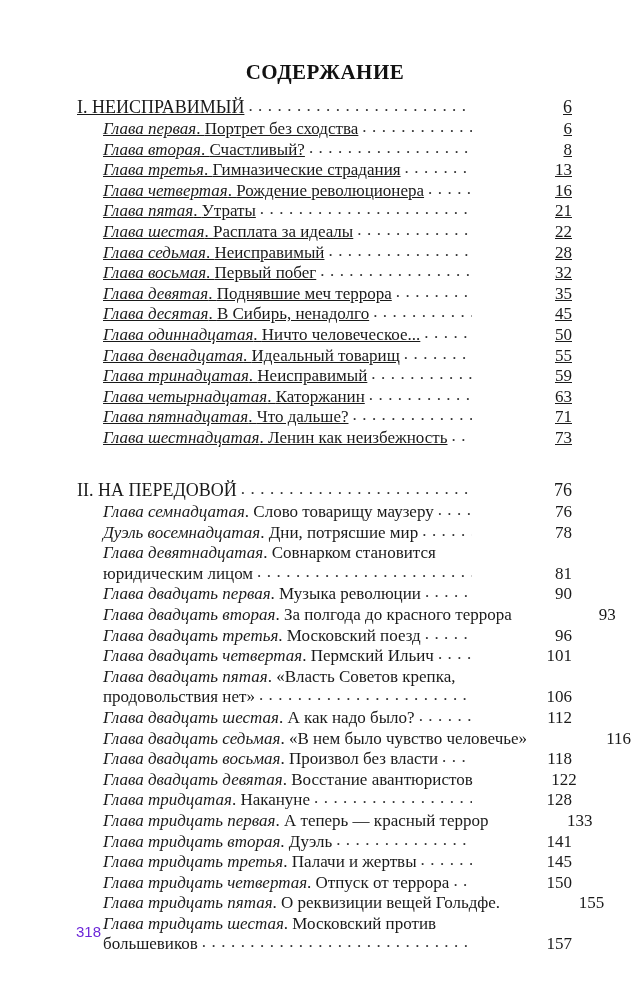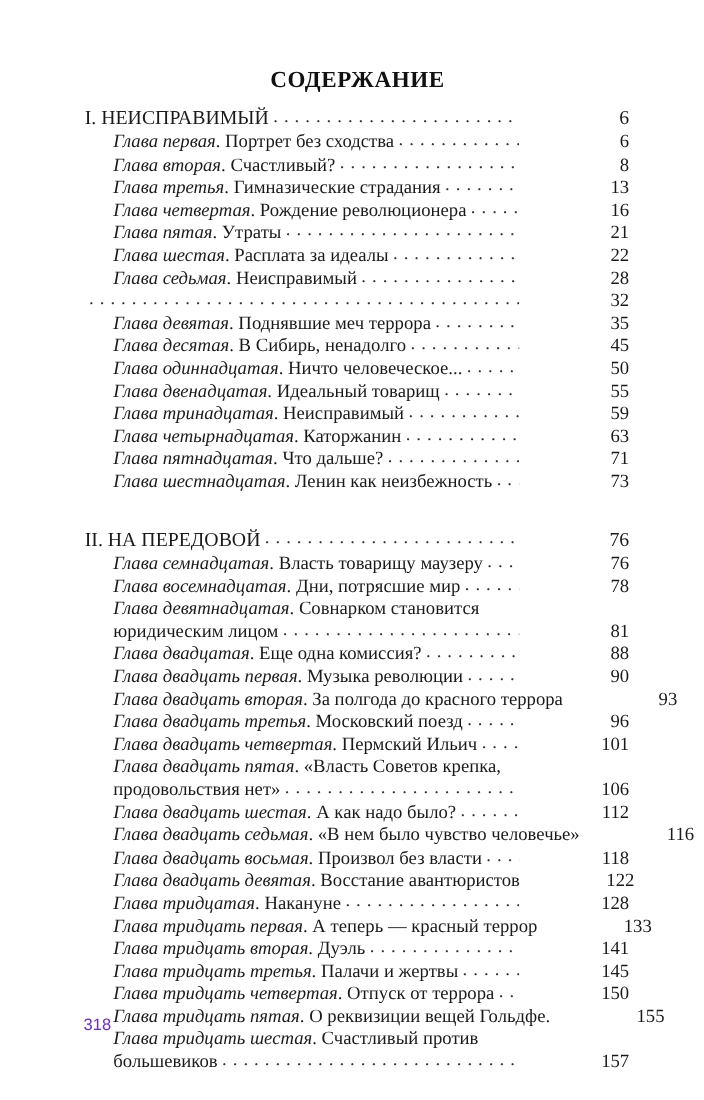--- a/index.html
+++ b/index.html
@@ -33,21 +33,21 @@
       letter-spacing: 0.5px;
       color: #111;
     }
     .toc {
       position: absolute;
       left: 77px;
       width: 495px;
       font-size: 17px;
       line-height: 20.6px;
     }
-    .toc.sec1 { top: 97px; }
+    .toc.sec1 { top: 97px; text-decoration: underline; }
     .toc.sec2 { top: 480px; }
     .row {
       display: flex;
       align-items: baseline;
       white-space: nowrap;
       height: 20.6px;
     }
     .row.section {
       font-size: 18px;
       height: 22px;
@@ -150,20 +150,21 @@
         <span class="spacer"></span>
         <span class="page-num">22</span>
       </div>
       <div class="row chapter">
         <span class="text"><span class="ital">Глава седьмая</span><span>. </span><span>Неисправимый</span></span>
         <span class="leader"></span>
         <span class="spacer"></span>
         <span class="page-num">28</span>
       </div>
       <div class="row chapter">
+        <span class="text"><span class="ital">Глава восьмая</span><span>. </span><span>Первый побег</span></span>
         <span class="leader"></span>
         <span class="spacer"></span>
         <span class="page-num">32</span>
       </div>
       <div class="row chapter">
         <span class="text"><span class="ital">Глава девятая</span><span>. </span><span>Поднявшие меч террора</span></span>
         <span class="leader"></span>
         <span class="spacer"></span>
         <span class="page-num">35</span>
       </div>
@@ -211,50 +212,44 @@
       </div>
     </div>
   <div class="toc sec2" id="sec1">
       <div class="row section">
         <span class="text">II. НА ПЕРЕДОВОЙ</span>
         <span class="leader"></span>
         <span class="spacer"></span>
         <span class="page-num">76</span>
       </div>
       <div class="row chapter">
-        <span class="text"><span class="ital">Глава семнадцатая</span><span>. </span><span>Власть товарищу маузеру</span></span>
+        <span class="text"><span class="ital">Глава семнадцатая</span><span>. </span><span>Слово товарищу маузеру</span></span>
         <span class="leader"></span>
         <span class="spacer"></span>
         <span class="page-num">76</span>
       </div>
       <div class="row chapter">
-        <span class="text"><span class="ital">Глава восемнадцатая</span><span>. </span><span>Дни, потрясшие мир</span></span>
+        <span class="text"><span class="ital">Дуэль восемнадцатая</span><span>. </span><span>Дни, потрясшие мир</span></span>
         <span class="leader"></span>
         <span class="spacer"></span>
         <span class="page-num">78</span>
       </div>
       <div class="row chapter nodots">
         <span class="text"><span class="ital">Глава девятнадцатая</span><span>. </span><span>Совнарком становится</span></span>
         <span class="leader"></span>
         <span class="spacer"></span>
         <span class="page-num"></span>
       </div>
       <div class="row cont">
         <span class="text">юридическим лицом</span>
         <span class="leader"></span>
         <span class="spacer"></span>
         <span class="page-num">81</span>
       </div>
       <div class="row chapter">
-        <span class="text"><span class="ital">Глава двадцатая</span><span>. </span><span>Еще одна комиссия?</span></span>
-        <span class="leader"></span>
-        <span class="spacer"></span>
-        <span class="page-num">88</span>
-      </div>
-      <div class="row chapter">
         <span class="text"><span class="ital">Глава двадцать первая</span><span>. </span><span>Музыка революции</span></span>
         <span class="leader"></span>
         <span class="spacer"></span>
         <span class="page-num">90</span>
       </div>
       <div class="row chapter">
         <span class="text"><span class="ital">Глава двадцать вторая</span><span>. </span><span>За полгода до красного террора</span></span>
         <span class="leader"></span>
         <span class="spacer"></span>
         <span class="page-num">93</span>
@@ -337,21 +332,21 @@
         <span class="spacer"></span>
         <span class="page-num">150</span>
       </div>
       <div class="row chapter">
         <span class="text"><span class="ital">Глава тридцать пятая</span><span>. </span><span>О реквизиции вещей Гольдфе.</span></span>
         <span class="leader"></span>
         <span class="spacer"></span>
         <span class="page-num">155</span>
       </div>
       <div class="row chapter nodots">
-        <span class="text"><span class="ital">Глава тридцать шестая</span><span>. </span><span>Счастливый против</span></span>
+        <span class="text"><span class="ital">Глава тридцать шестая</span><span>. </span><span>Московский против</span></span>
         <span class="leader"></span>
         <span class="spacer"></span>
         <span class="page-num"></span>
       </div>
       <div class="row cont">
         <span class="text">большевиков</span>
         <span class="leader"></span>
         <span class="spacer"></span>
         <span class="page-num">157</span>
       </div>

